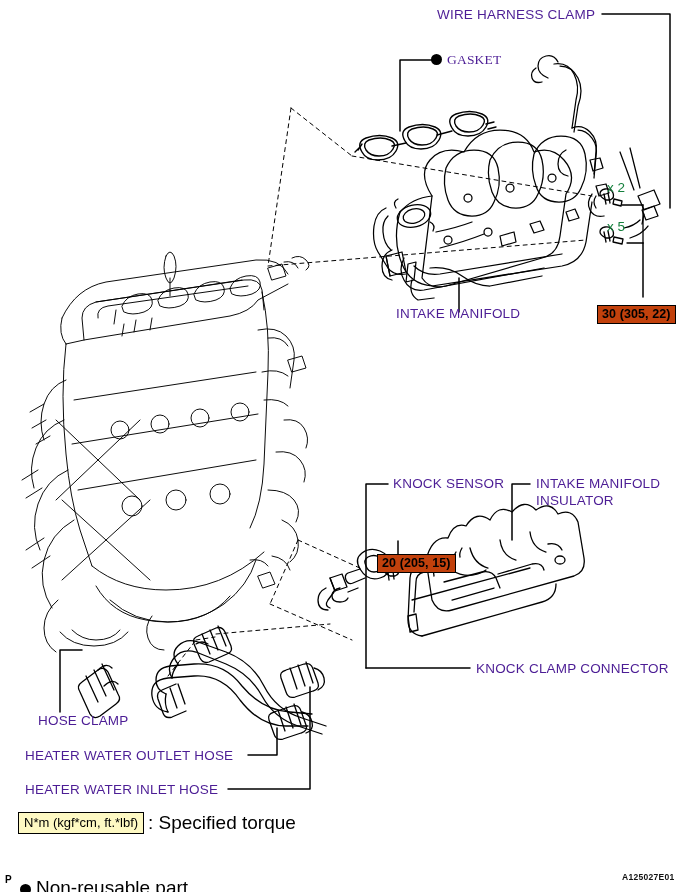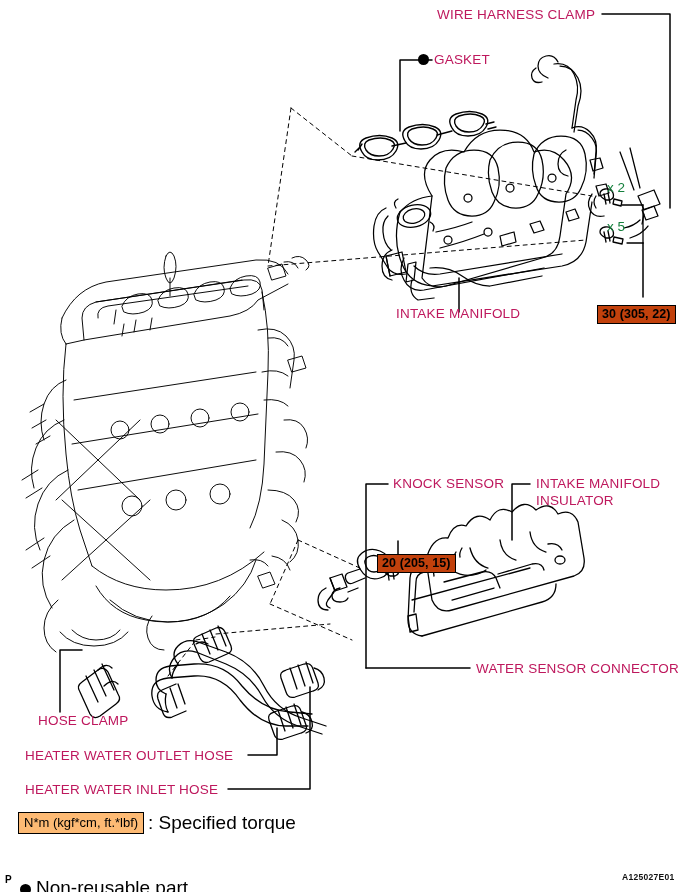--- a/index.html
+++ b/index.html
@@ -26,21 +26,21 @@
     width: 694px;
     height: 892px;
     pointer-events: none;
   }
   .lbl {
     position: absolute;
     font-family: "Liberation Sans", sans-serif;
     font-size: 13.5px;
     font-weight: 500;
     letter-spacing: 0.2px;
-    color: #be185d;
+    color: #4c1d95;
     white-space: nowrap;
     line-height: 17px;
   }
   .lbl.two-line { white-space: normal; }
   .torque-box {
     position: absolute;
     border: 1.6px solid #000;
     padding: 1px 4px 2px 4px;
     font-family: "Liberation Sans", sans-serif;
     font-size: 12.5px;
@@ -55,21 +55,21 @@
     font-family: "Liberation Sans", sans-serif;
     font-size: 13.5px;
     color: #15803d;
     white-space: nowrap;
   }
   .legend-box {
     position: absolute;
     border: 1.5px solid #000;
     padding: 2px 5px 3px 5px;
     font-size: 13px;
-    background: #fdba74;
+    background: #fef9c3;
     white-space: nowrap;
     line-height: 15px;
   }
   .legend-row {
     position: absolute;
     font-size: 19px;
     white-space: nowrap;
     line-height: 15px;
   }
   .bullet {
@@ -388,42 +388,42 @@
         <path d="M302 712 q8 2 10 10 q2 8 -6 11"></path>
 
         <path d="M196 644 q6 -4 12 0"></path>
       </g>
 
     </g>
   </svg>
 
   <div class="lbl" style="left:437px; top:6px;">WIRE HARNESS CLAMP</div>
 
-  <div class="lbl" style="left:418px; top:51px;">
+  <div class="lbl" style="left:431px; top:51px;font-family:Liberation Serif, serif;">
     <span class="bullet"></span><span>GASKET</span>
   </div>
 
   <div class="qty" style="left:607px; top:180px;">x 2</div>
 
   <div class="qty" style="left:607px; top:219px;">x 5</div>
 
   <div class="torque-box" style="left:597px; top:305px;">30 (305, 22)</div>
 
   <div class="lbl" style="left:396px; top:305px;">INTAKE MANIFOLD</div>
 
   <div class="lbl" style="left:393px; top:475px;">KNOCK SENSOR</div>
 
   <div class="lbl two-line" style="left:536px; top:475px; width:150px;">
     <span>INTAKE MANIFOLD</span><br>
     <span>INSULATOR</span>
   </div>
 
   <div class="torque-box" style="left:377px; top:554px;">20 (205, 15)</div>
 
-  <div class="lbl" style="left:476px; top:660px;">WATER SENSOR CONNECTOR</div>
+  <div class="lbl" style="left:476px; top:660px;">KNOCK CLAMP CONNECTOR</div>
 
   <div class="lbl" style="left:38px; top:712px;">HOSE CLAMP</div>
 
   <div class="lbl" style="left:25px; top:747px;">HEATER WATER OUTLET HOSE</div>
 
   <div class="lbl" style="left:25px; top:781px;">HEATER WATER INLET HOSE</div>
 
   <div class="legend-box" style="left:18px; top:812px;">N*m (kgf*cm, ft.*lbf)</div>
 
   <div class="legend-row" style="left:148px; top:815px;">: Specified torque</div>

